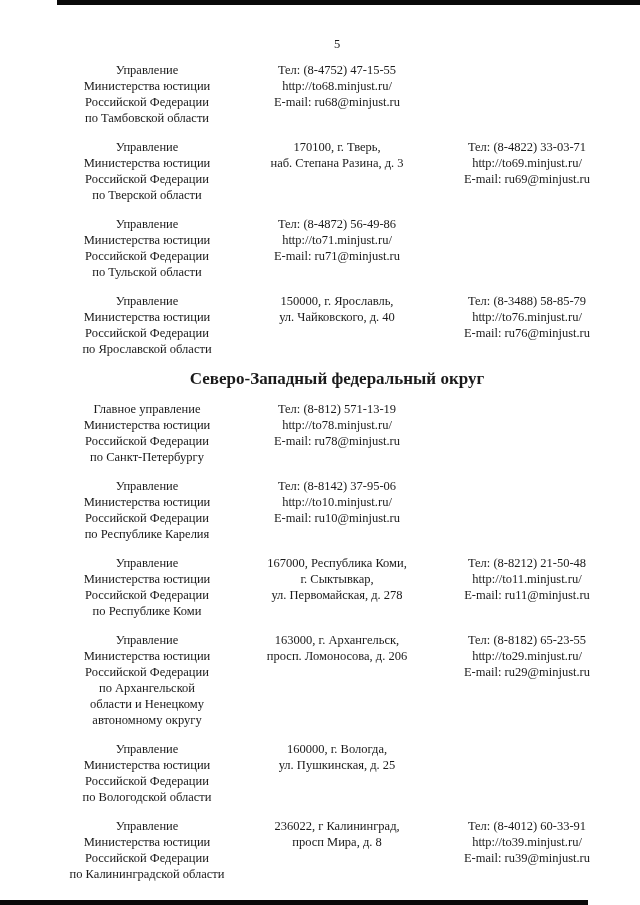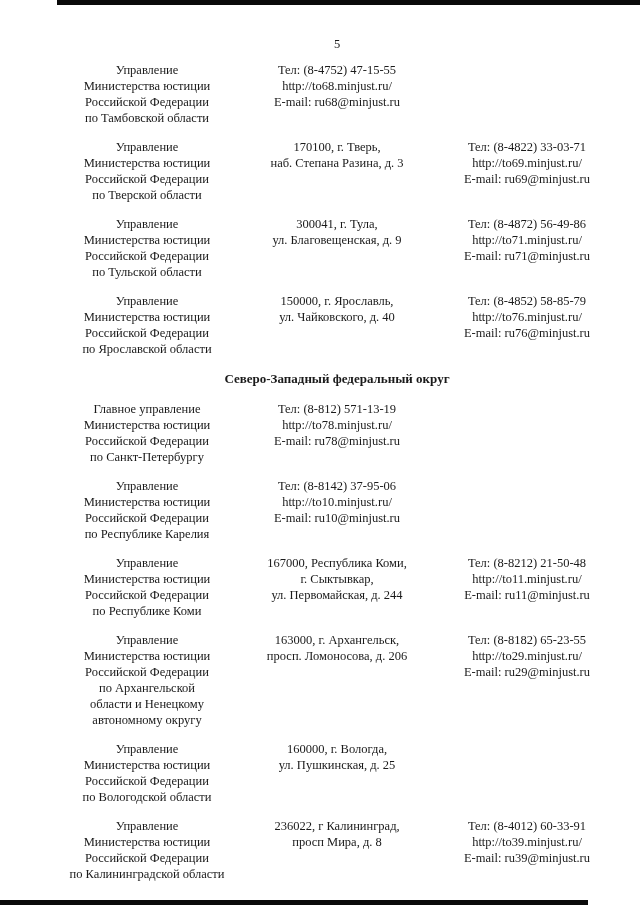--- a/index.html
+++ b/index.html
@@ -47,21 +47,21 @@
     margin-bottom: 13px;
   }
   .cell {
     text-align: center;
     white-space: pre-line;
   }
   .section-header {
     width: 560px;
     text-align: center;
     font-weight: bold;
-    font-size: 13px;
+    font-size: 17px;
     line-height: 17px;
     margin: 8px 0 14px 0;
   }
 </style>
 </head>
 <body>
 
 <div class="scan-bar top"></div>
 <div class="scan-bar bottom"></div>
 
@@ -86,34 +86,32 @@
 наб. Степана Разина, д. 3</div>
     <div class="cell">Тел: (8-4822) 33-03-71
 http://to69.minjust.ru/
 E-mail: ru69@minjust.ru</div>
   </div>
       <div class="entry-row">
     <div class="cell">Управление
 Министерства юстиции
 Российской Федерации
 по Тульской области</div>
-    <div class="cell">300041, г. Тула,
-ул. Благовещенская, д. 9</div>
     <div class="cell">Тел: (8-4872) 56-49-86
 http://to71.minjust.ru/
 E-mail: ru71@minjust.ru</div>
   </div>
       <div class="entry-row">
     <div class="cell">Управление
 Министерства юстиции
 Российской Федерации
 по Ярославской области</div>
     <div class="cell">150000, г. Ярославль,
 ул. Чайковского, д. 40</div>
-    <div class="cell">Тел: (8-4852) 58-85-79
+    <div class="cell">Тел: (8-3488) 58-85-79
 http://to76.minjust.ru/
 E-mail: ru76@minjust.ru</div>
   </div>
       <div class="section-header">Северо-Западный федеральный округ</div>
       <div class="entry-row">
     <div class="cell">Главное управление
 Министерства юстиции
 Российской Федерации
 по Санкт-Петербургу</div>
     <div class="cell">Тел: (8-812) 571-13-19
@@ -129,21 +127,21 @@
 http://to10.minjust.ru/
 E-mail: ru10@minjust.ru</div>
   </div>
       <div class="entry-row">
     <div class="cell">Управление
 Министерства юстиции
 Российской Федерации
 по Республике Коми</div>
     <div class="cell">167000, Республика Коми,
 г. Сыктывкар,
-ул. Первомайская, д. 244</div>
+ул. Первомайская, д. 278</div>
     <div class="cell">Тел: (8-8212) 21-50-48
 http://to11.minjust.ru/
 E-mail: ru11@minjust.ru</div>
   </div>
       <div class="entry-row">
     <div class="cell">Управление
 Министерства юстиции
 Российской Федерации
 по Архангельской
 области и Ненецкому

